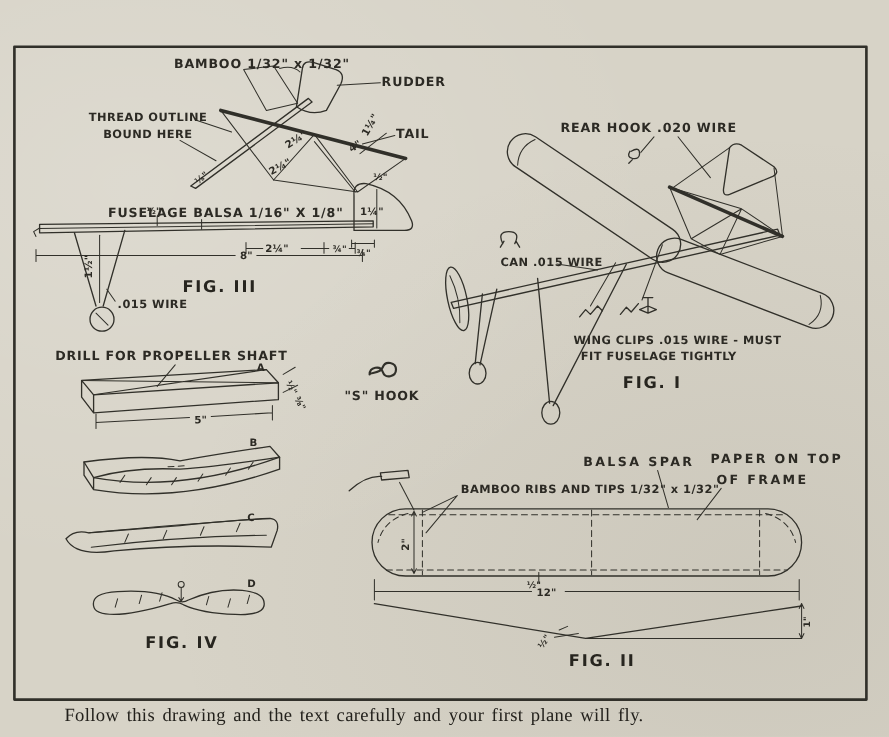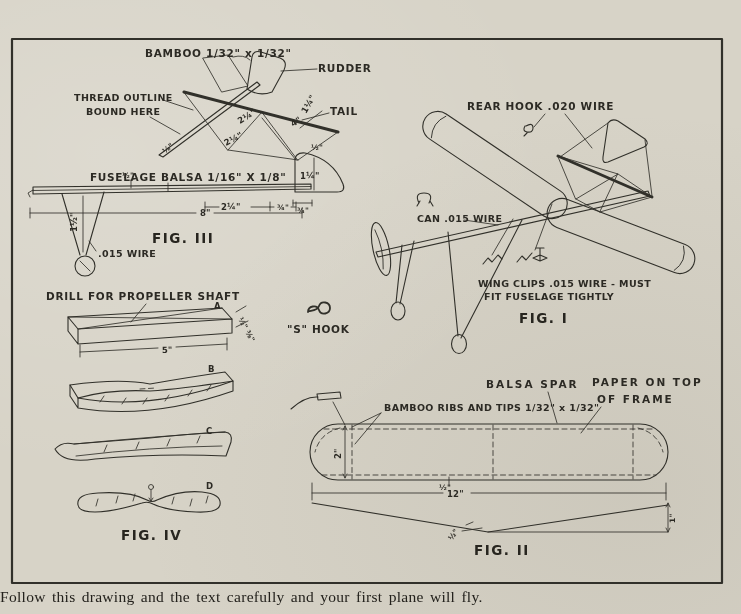--- a/index.html
+++ b/index.html
@@ -17,21 +17,21 @@
   .thin{stroke-width:.85px}
   .thick{stroke-width:3px}
   .dash{stroke-dasharray:5 3.5}
   .txt{font:700 10.5px "DejaVu Sans",sans-serif;fill:#2c2a24;letter-spacing:.7px}
   .sm{font-size:9.5px;letter-spacing:.4px}
   .dim{font:700 8.5px "DejaVu Sans",sans-serif;fill:#2c2a24;letter-spacing:.2px}
   .tiny{font-size:7.5px}
   .figl{font:700 13.5px "DejaVu Sans",sans-serif;fill:#27251f;letter-spacing:1.5px}
   .wide{letter-spacing:2px}
   .caption{
-    position:absolute;left:0;top:588px;width:590px;
+    position:absolute;left:0;top:588px;width:590px;text-align:center;
     font:15.5px "Liberation Serif",serif;color:#23211c;letter-spacing:.3px;word-spacing:2px;
   }
 </style>
 </head>
 <body>
 
 <svg width="741" height="614" viewBox="0 0 741 614">
 
   <rect x="12" y="39" width="710" height="544" class="ln" style="stroke-width:2.2px"></rect>
 

